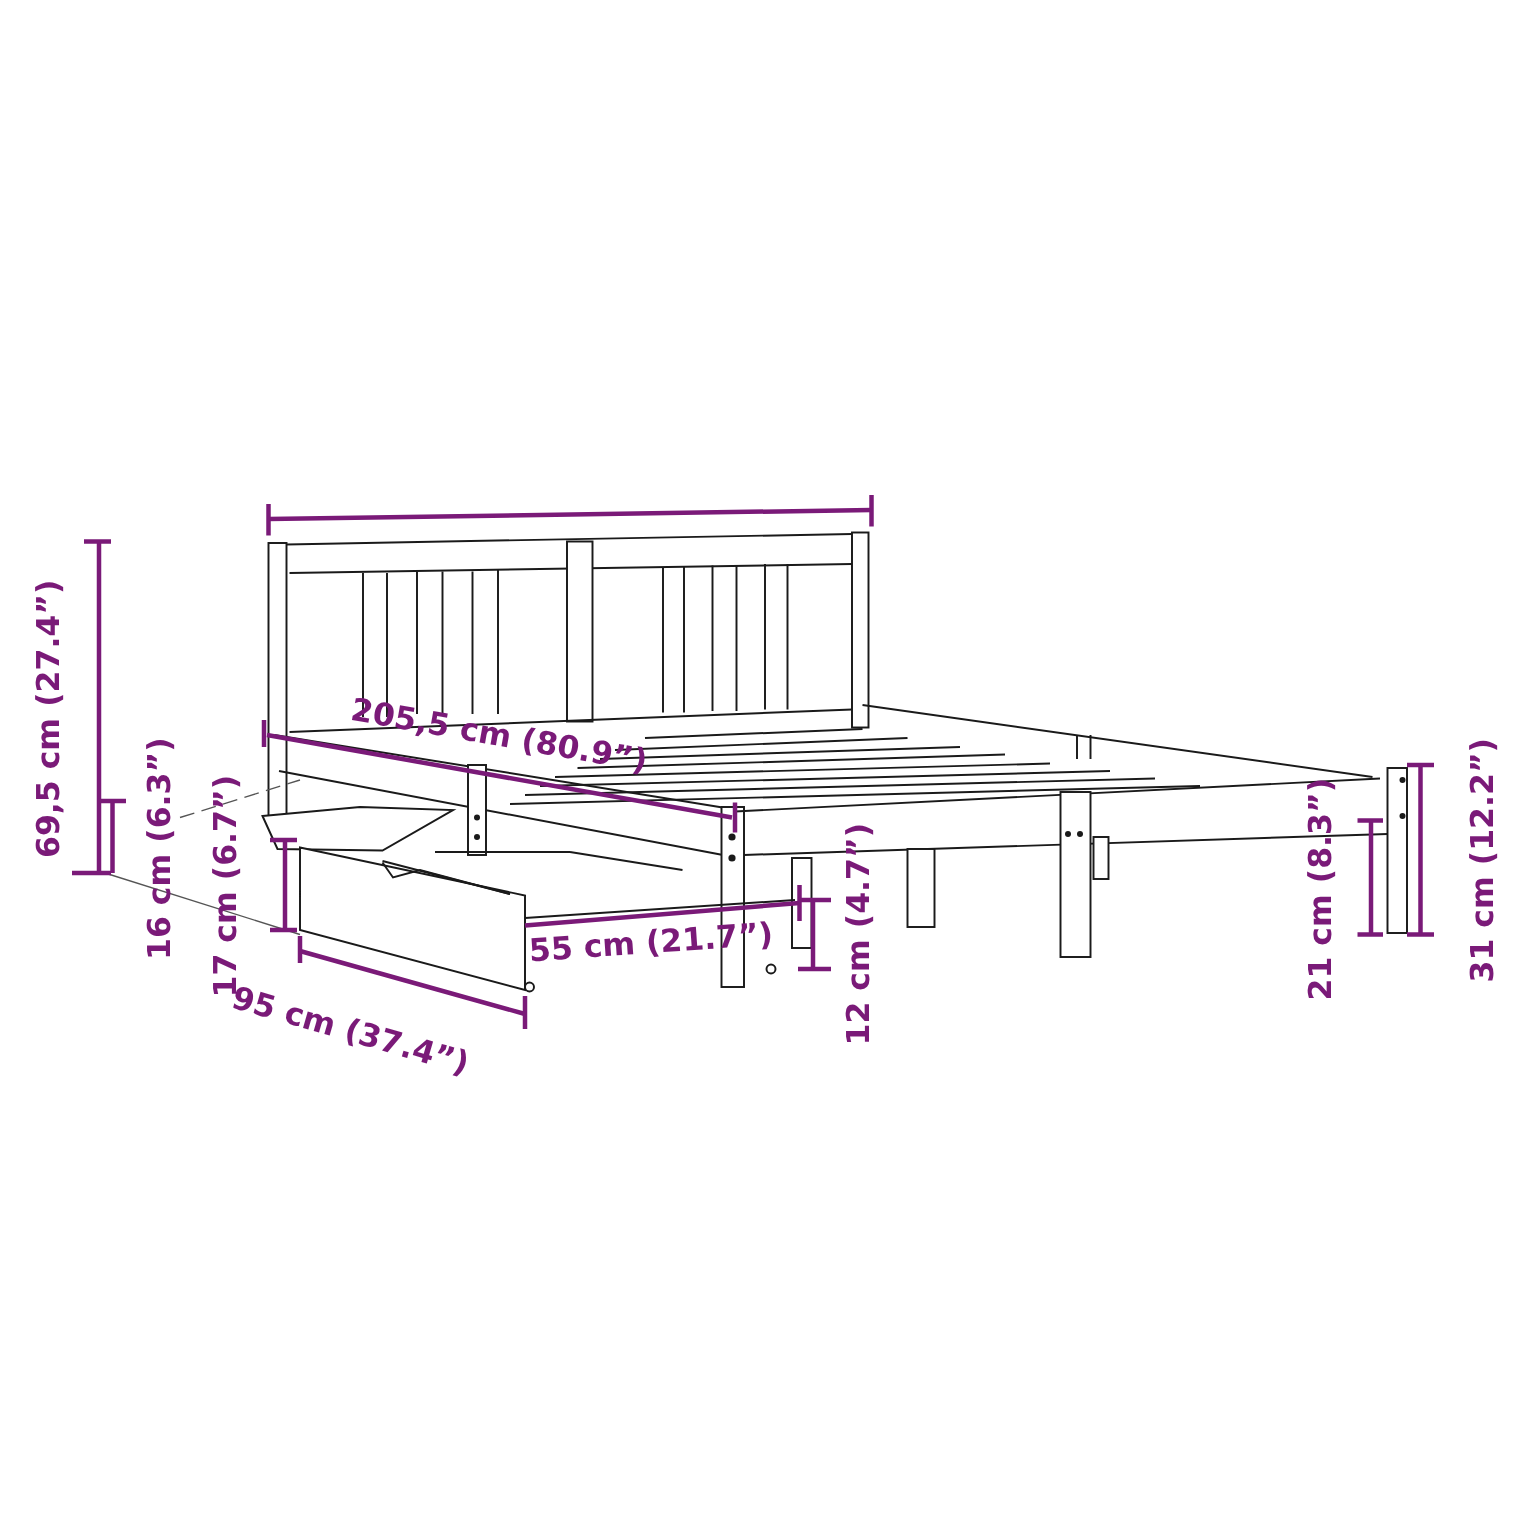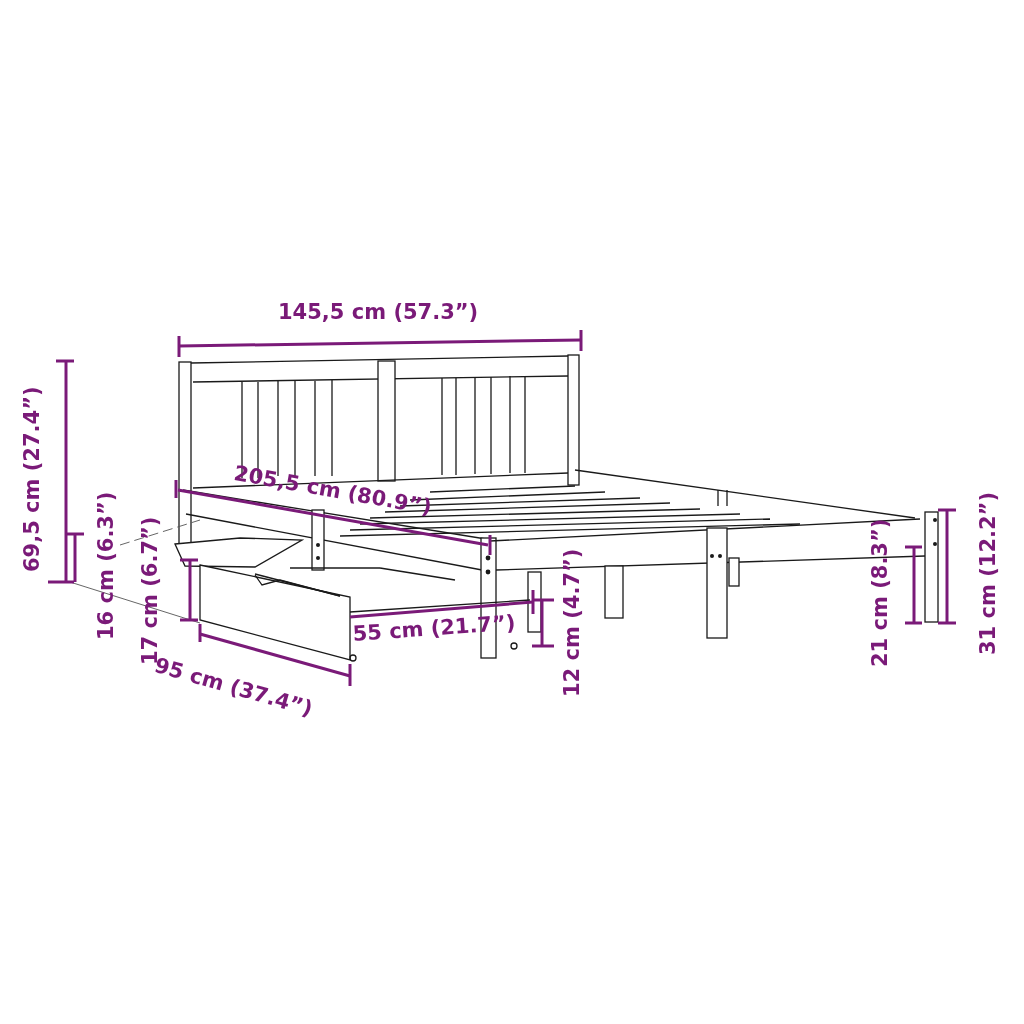--- a/index.html
+++ b/index.html
@@ -141,21 +141,20 @@
       <line class="dim" x1="914" y1="547" x2="914" y2="623"></line>
       <line class="dim" x1="905" y1="547" x2="922" y2="547"></line>
       <line class="dim" x1="905" y1="623" x2="922" y2="623"></line>
 
       <line class="dim" x1="947" y1="510" x2="947" y2="623"></line>
       <line class="dim" x1="938" y1="510" x2="956" y2="510"></line>
       <line class="dim" x1="938" y1="623" x2="956" y2="623"></line>
     </g>
   </svg>
 
-  <div class="lbl" style="left:278px; top:302px;">145,5 cm (57.3”)</div>
 
   <div class="lbl" style="left:236px; top:463px; transform: rotate(10deg);">205,5 cm (80.9”)</div>
 
   <div class="lbl" style="left:22px; top:572px; transform: rotate(-90deg);">69,5 cm (27.4”)</div>
 
   <div class="lbl" style="left:96px; top:640px; transform: rotate(-90deg);">16 cm (6.3”)</div>
 
   <div class="lbl" style="left:140px; top:665px; transform: rotate(-90deg);">17 cm (6.7”)</div>
 
   <div class="lbl" style="left:158px; top:655px; transform: rotate(16deg);">95 cm (37.4”)</div>

